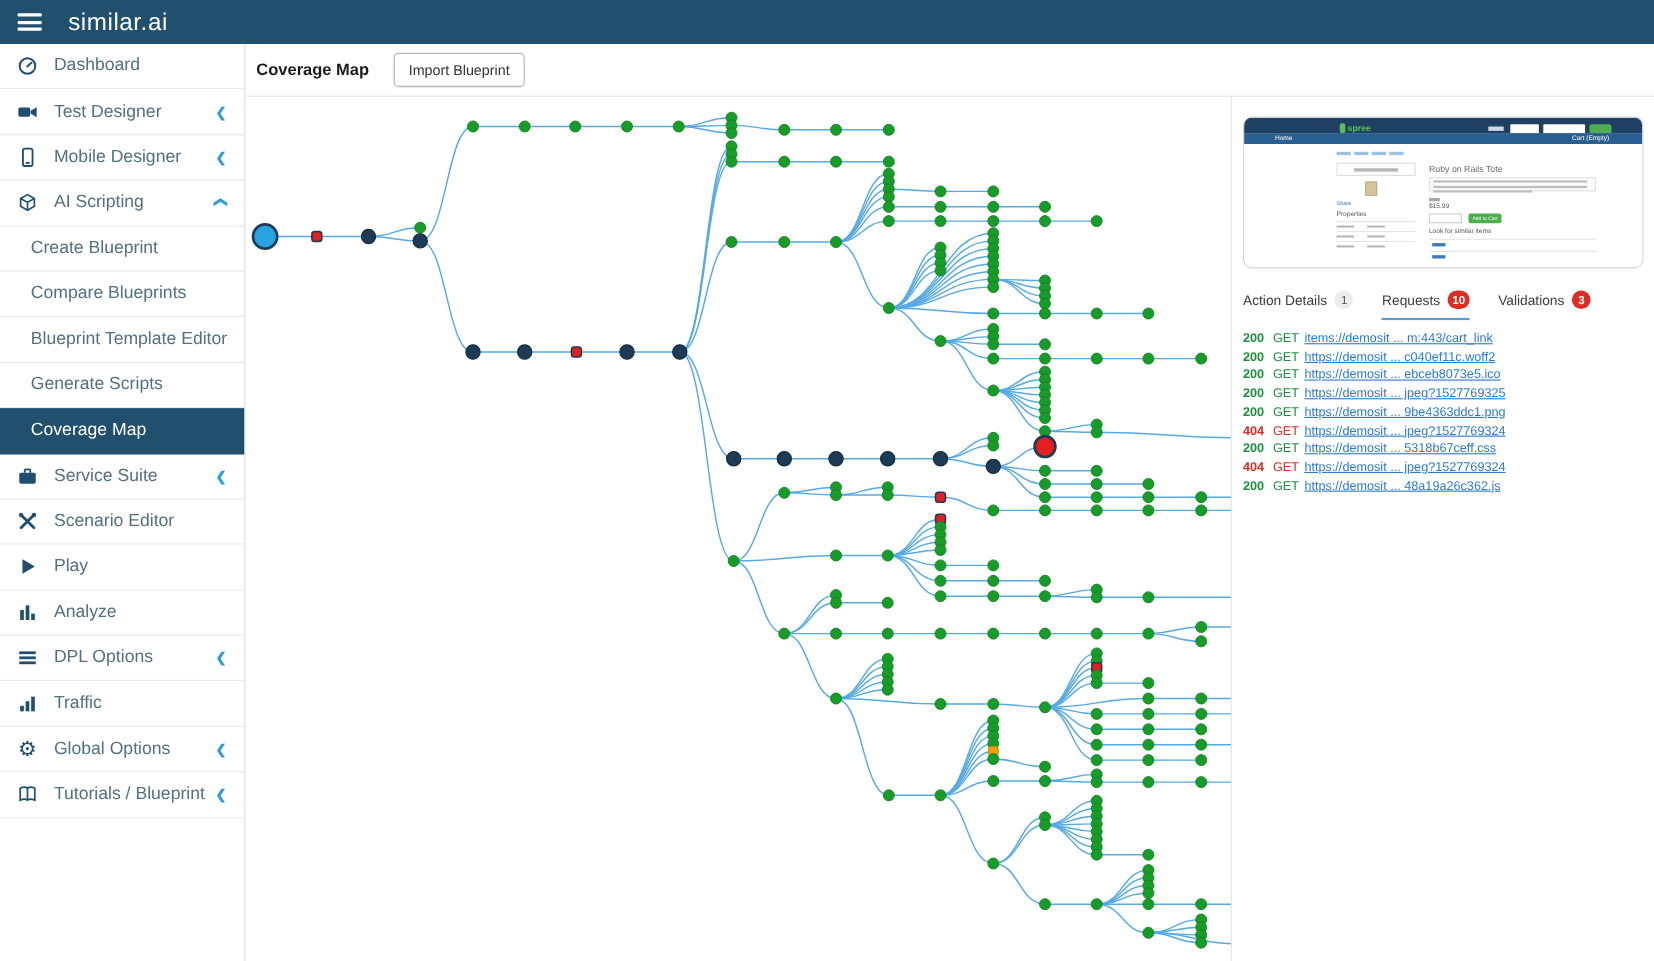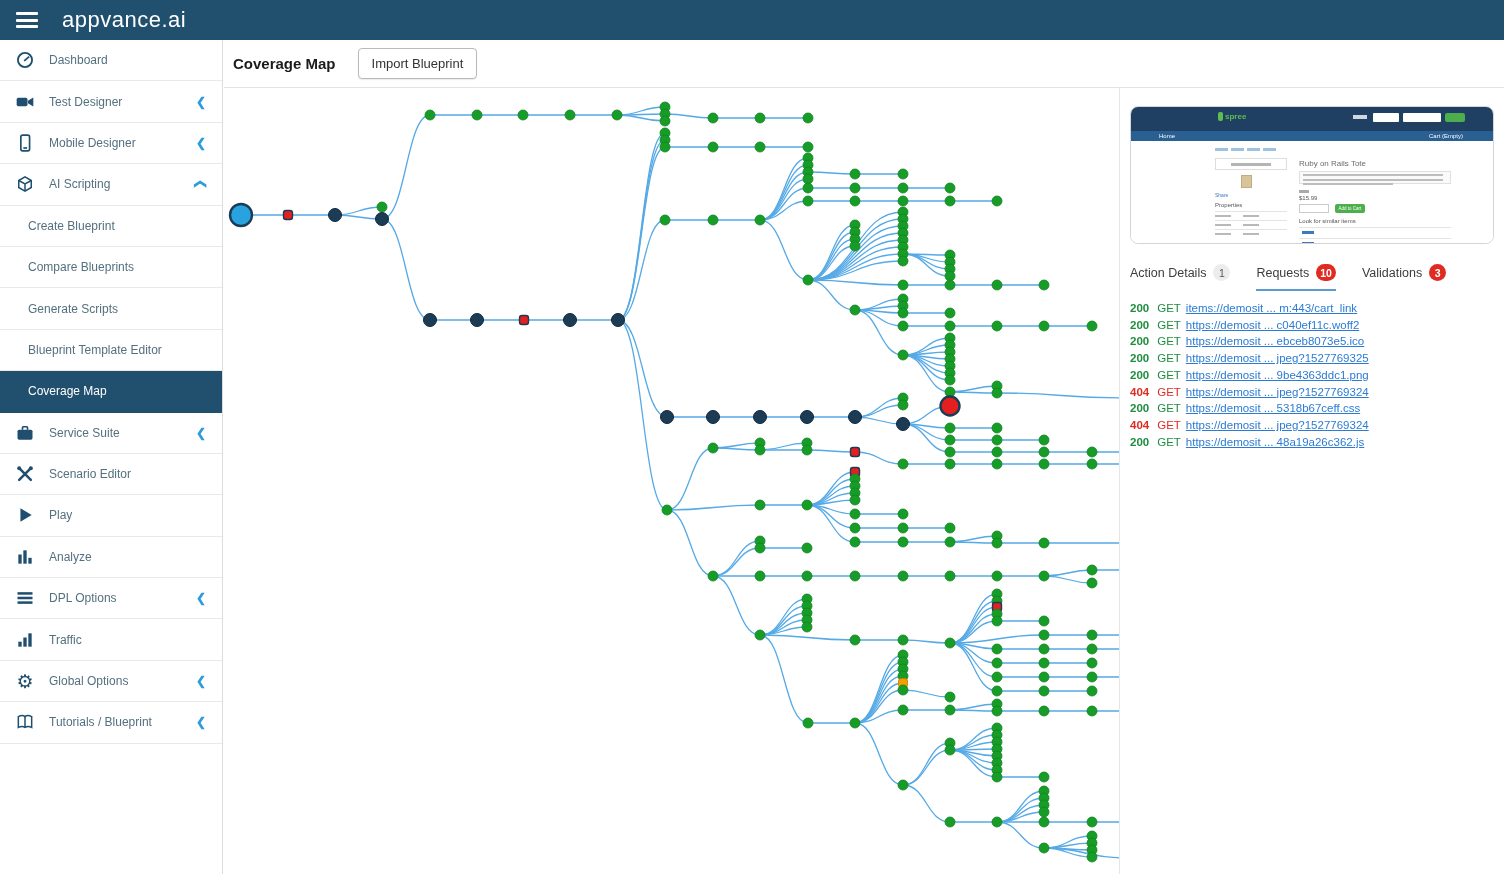--- a/index.html
+++ b/index.html
@@ -16,21 +16,21 @@
 
   
   .sidebar { position:absolute; left:0; top:40px; width:223px; height:834px; background:#fff;
              border-right:1px solid #dcdcdc; }
   .side-item { height:41.4px; display:flex; align-items:center; border-bottom:1px solid #e9e9e9;
                cursor:pointer; position:relative; }
   .side-item .icon { width:22px; height:22px; margin-left:14px; color:#1f4e6e; display:flex;
                      align-items:center; justify-content:center; flex:none; }
   .side-item .icon svg { width:20px; height:20px; }
   .side-item .icon .uni { font-size:19px; line-height:1; color:#1f4e6e; }
-  .side-item .lbl { margin-left:13px; font-size:12px; color:#53707f; }
+  .side-item .lbl { margin-left:13px; font-size:16px; color:#53707f; }
   .side-item.sub .lbl { margin-left:28px; }
   .side-item .chev { position:absolute; right:16px; color:#2d9cdb; font-size:12px; font-weight:bold; }
   .side-item .chev.up { transform:rotate(90deg); }
   .side-item.active { background:#20506e; border-bottom:1px solid #20506e; }
   .side-item.active .lbl { color:#ffffff; }
 
   
   .main { position:absolute; left:224px; top:40px; width:1280px; height:834px; }
   .toolbar { height:48px; border-bottom:1px solid #e3e3e3; display:flex; align-items:center;
              background:#fff; }
@@ -42,21 +42,21 @@
   .content-row { display:flex; height:786px; }
   .canvas { width:896px; height:786px; position:relative; overflow:hidden;
             border-right:1px solid #e6e6e6; background:#fff; }
   .canvas svg { display:block; }
 
   
   .state-panel { width:383px; height:786px; background:#fff; padding:8px 4px 0 10px; }
   .state-title { font-size:13px; font-weight:bold; color:#222; }
   .thumb { margin-top:10px; width:364px; height:138px; border:1px solid #d5d5d5; border-radius:8px;
            overflow:hidden; background:#fff; position:relative; }
-  .t-nav { height:24px; background:#1f3f63; position:relative; }
+  .t-nav { height:14px; background:#1f3f63; position:relative; }
   .t-brand { position:absolute; left:94px; top:5px; color:#5fbf4e; font-size:8px; font-weight:bold; }
   .t-leaf { position:absolute; left:87px; top:5px; width:5px; height:9px; background:#5fbf4e;
             border-radius:2px; }
   .t-login { position:absolute; left:222px; top:8px; width:14px; height:4px; background:#cfd8e2; }
   .t-sel   { position:absolute; left:242px; top:6px; width:26px; height:9px; background:#fff;
              border-radius:1px; }
   .t-search{ position:absolute; left:272px; top:6px; width:38px; height:9px; background:#fff;
              border-radius:1px; }
   .t-btn   { position:absolute; left:314px; top:6px; width:20px; height:9px; background:#4cae4c;
              border-radius:2px; color:#fff; font-size:5px; text-align:center; line-height:9px; }
@@ -111,21 +111,21 @@
 </style>
 </head>
 <body>
 
 <div class="topbar">
   <div class="hamburger">
     <span></span>
       <span></span>
       <span></span>
   </div>
-  <div class="brand">appvance.ai</div>
+  <div class="brand">similar.ai</div>
 </div>
 
 <nav class="sidebar" id="sidebar">
     <div class="side-item">
       <span class="icon">
         <svg viewBox="0 0 24 24">
           <circle cx="12" cy="12" r="8.5" fill="none" stroke="currentColor" stroke-width="2.2"></circle>
           <path d="M11 13 L17 8" stroke="currentColor" stroke-width="2.2" fill="none"></path>
         </svg>
       </span>
@@ -161,24 +161,24 @@
       <span class="lbl">AI Scripting</span>
       <span class="chev up">❮</span>
     </div>
     <div class="side-item sub">
       <span class="lbl">Create Blueprint</span>
     </div>
     <div class="side-item sub">
       <span class="lbl">Compare Blueprints</span>
     </div>
     <div class="side-item sub">
+      <span class="lbl">Blueprint Template Editor</span>
+    </div>
+    <div class="side-item sub">
       <span class="lbl">Generate Scripts</span>
-    </div>
-    <div class="side-item sub">
-      <span class="lbl">Blueprint Template Editor</span>
     </div>
     <div class="side-item sub active">
       <span class="lbl">Coverage Map</span>
     </div>
     <div class="side-item">
       <span class="icon">
         <svg viewBox="0 0 24 24">
           <rect x="3" y="8" width="18" height="12" rx="2" fill="currentColor"></rect>
           <path d="M9 8 V5.5 a1 1 0 0 1 1-1 h4 a1 1 0 0 1 1 1 V8" fill="none" stroke="currentColor" stroke-width="2"></path>
         </svg>

